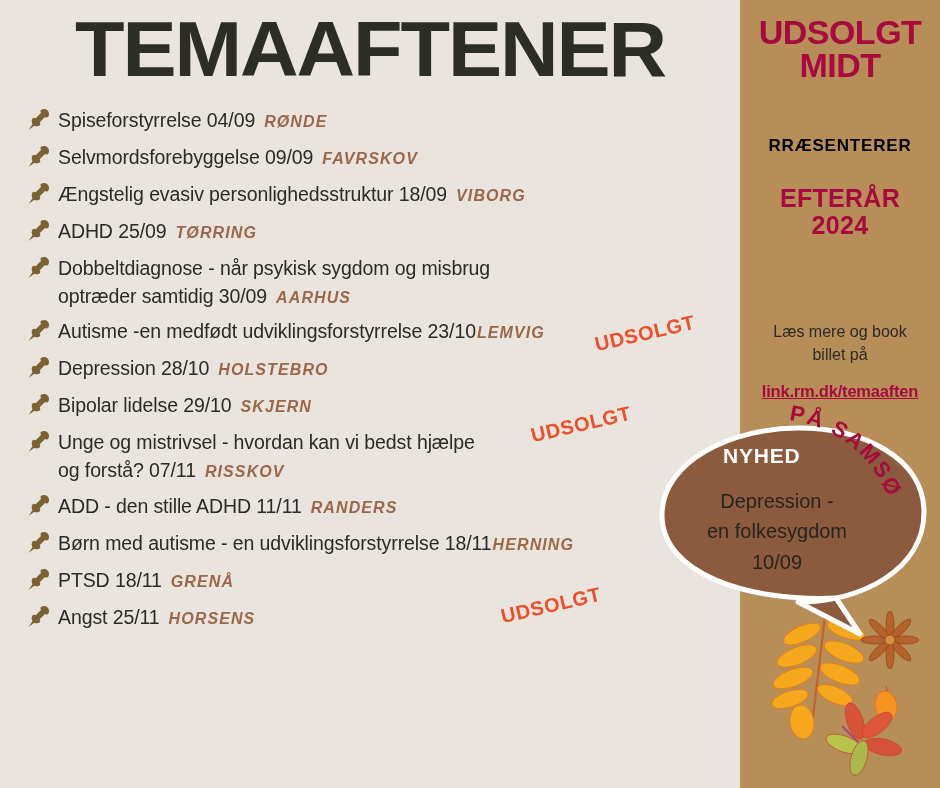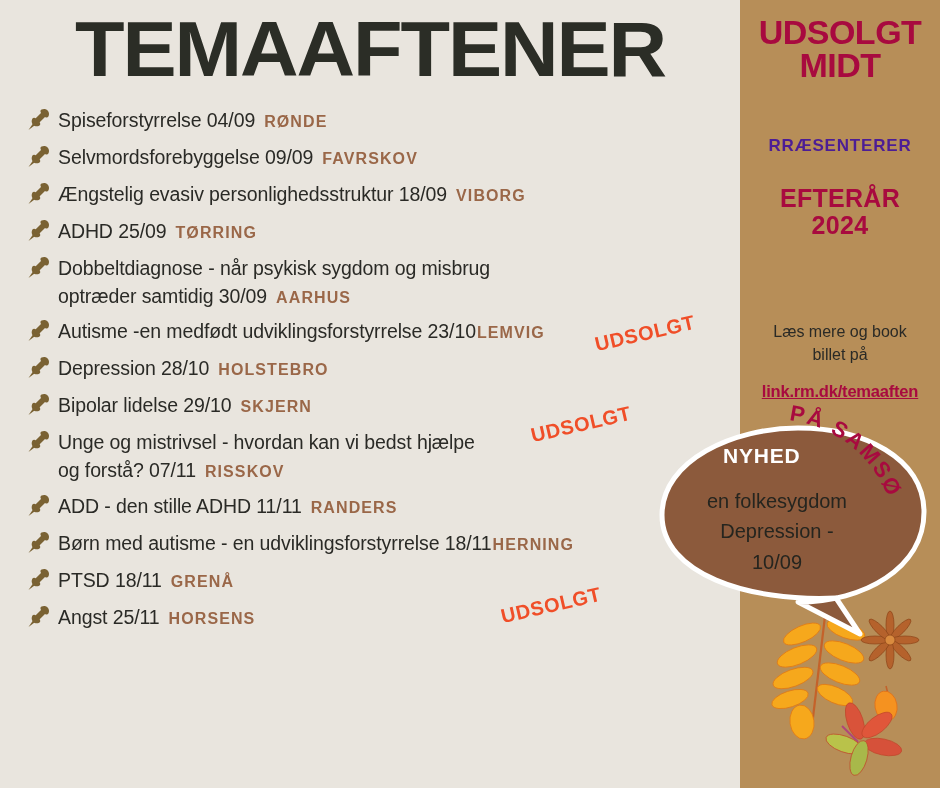--- a/index.html
+++ b/index.html
@@ -30,21 +30,21 @@
     color:#a80a3f;
     font-weight:bold;
     font-size:34px;
     line-height:0.96;
     letter-spacing:-0.5px;
   }
   .sb-brand .l2{display:block;}
   .sb-presents{
     position:absolute;top:136px;left:0;width:200px;
     text-align:center;
-    color:#4c1d95;
+    color:#000000;
     font-weight:bold;
     font-size:17px;
     letter-spacing:0.8px;
   }
   .sb-season{
     position:absolute;top:185px;left:0;width:200px;
     text-align:center;
     color:#a80a3f;
     font-weight:bold;
     font-size:25px;
@@ -106,20 +106,21 @@
     color:#2a2a26;
     letter-spacing:-0.1px;
     padding-top:1px;
   }
   .rowtext .city{
     color:#9a6748;
     font-size:16px;
     font-weight:bold;
     letter-spacing:1.1px;
     margin-left:9px;
+    font-style:italic;
   }
   .rowtext .city.tight{margin-left:1px;}
   .rowtext .ln2{display:block;}
 
   
   .stamp{
     position:absolute;
     color:#f04e28;
     font-weight:bold;
     font-size:20px;
@@ -450,22 +451,22 @@
       <path d="M150 8
                C215 8 276 38 276 92
                C276 148 216 182 150 182
                L212 214
                L188 178
                C100 182 14 154 14 95
                C14 40 86 8 150 8 Z" fill="#8c5a3c" stroke="#ffffff" stroke-width="5" stroke-linejoin="round"></path>
     </svg>
     <div class="bubble-nyhed">NYHED</div>
     <div class="bubble-body">
+      <span>Depression -</span>
       <span>en folkesygdom</span>
-      <span>Depression -</span>
       <span>10/09</span>
     </div>
   </div>
 
   <div class="samso">
     <svg width="170" height="110" viewBox="0 0 170 110">
       <defs>
         <path id="samsoArc" d="M6,6 A 120 120 0 0 1 112 96" fill="none"></path>
       </defs>
       <text>

